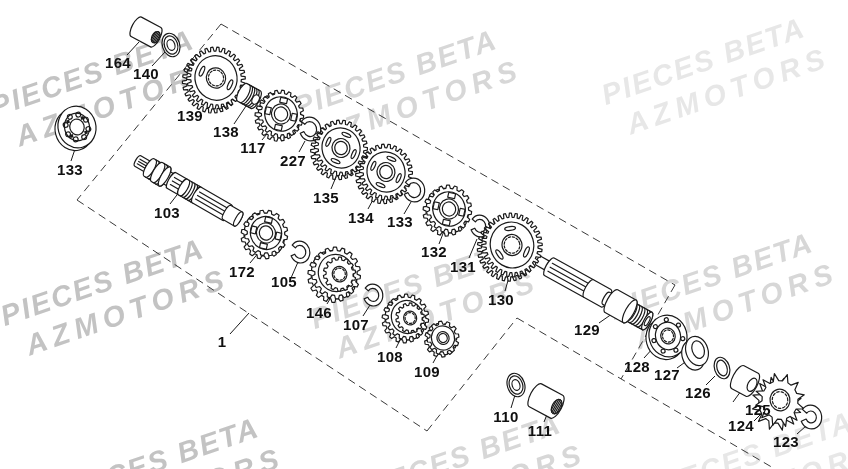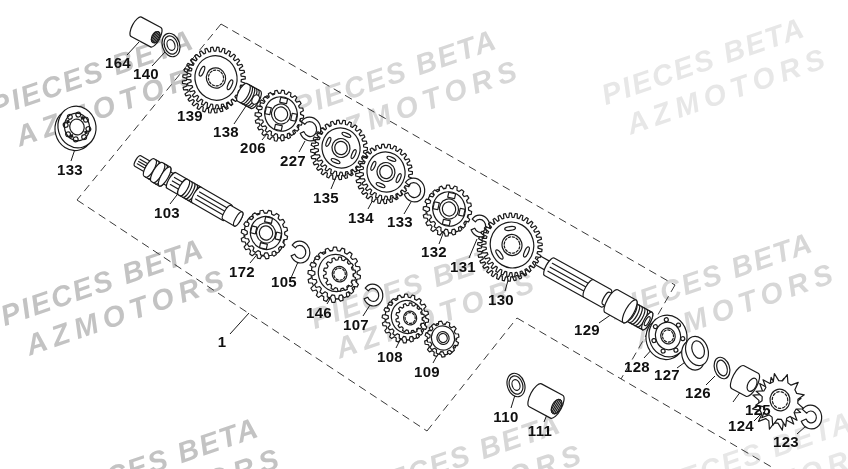--- a/index.html
+++ b/index.html
@@ -382,18 +382,18 @@
   <span class="lbl" style="left:667px;top:374px">127</span>
   <span class="lbl" style="left:637px;top:366px">128</span>
   <span class="lbl" style="left:587px;top:329px">129</span>
   <span class="lbl" style="left:501px;top:299px">130</span>
   <span class="lbl" style="left:463px;top:266px">131</span>
   <span class="lbl" style="left:434px;top:251px">132</span>
   <span class="lbl" style="left:400px;top:221px">133</span>
   <span class="lbl" style="left:361px;top:217px">134</span>
   <span class="lbl" style="left:326px;top:197px">135</span>
   <span class="lbl" style="left:293px;top:160px">227</span>
-  <span class="lbl" style="left:253px;top:147px">206</span>
+  <span class="lbl" style="left:253px;top:147px">117</span>
   <span class="lbl" style="left:226px;top:131px">138</span>
   <span class="lbl" style="left:190px;top:115px">139</span>
   <span class="lbl" style="left:146px;top:73px">140</span>
   <span class="lbl" style="left:118px;top:62px">164</span>
 </div>
 
 </body></html>

